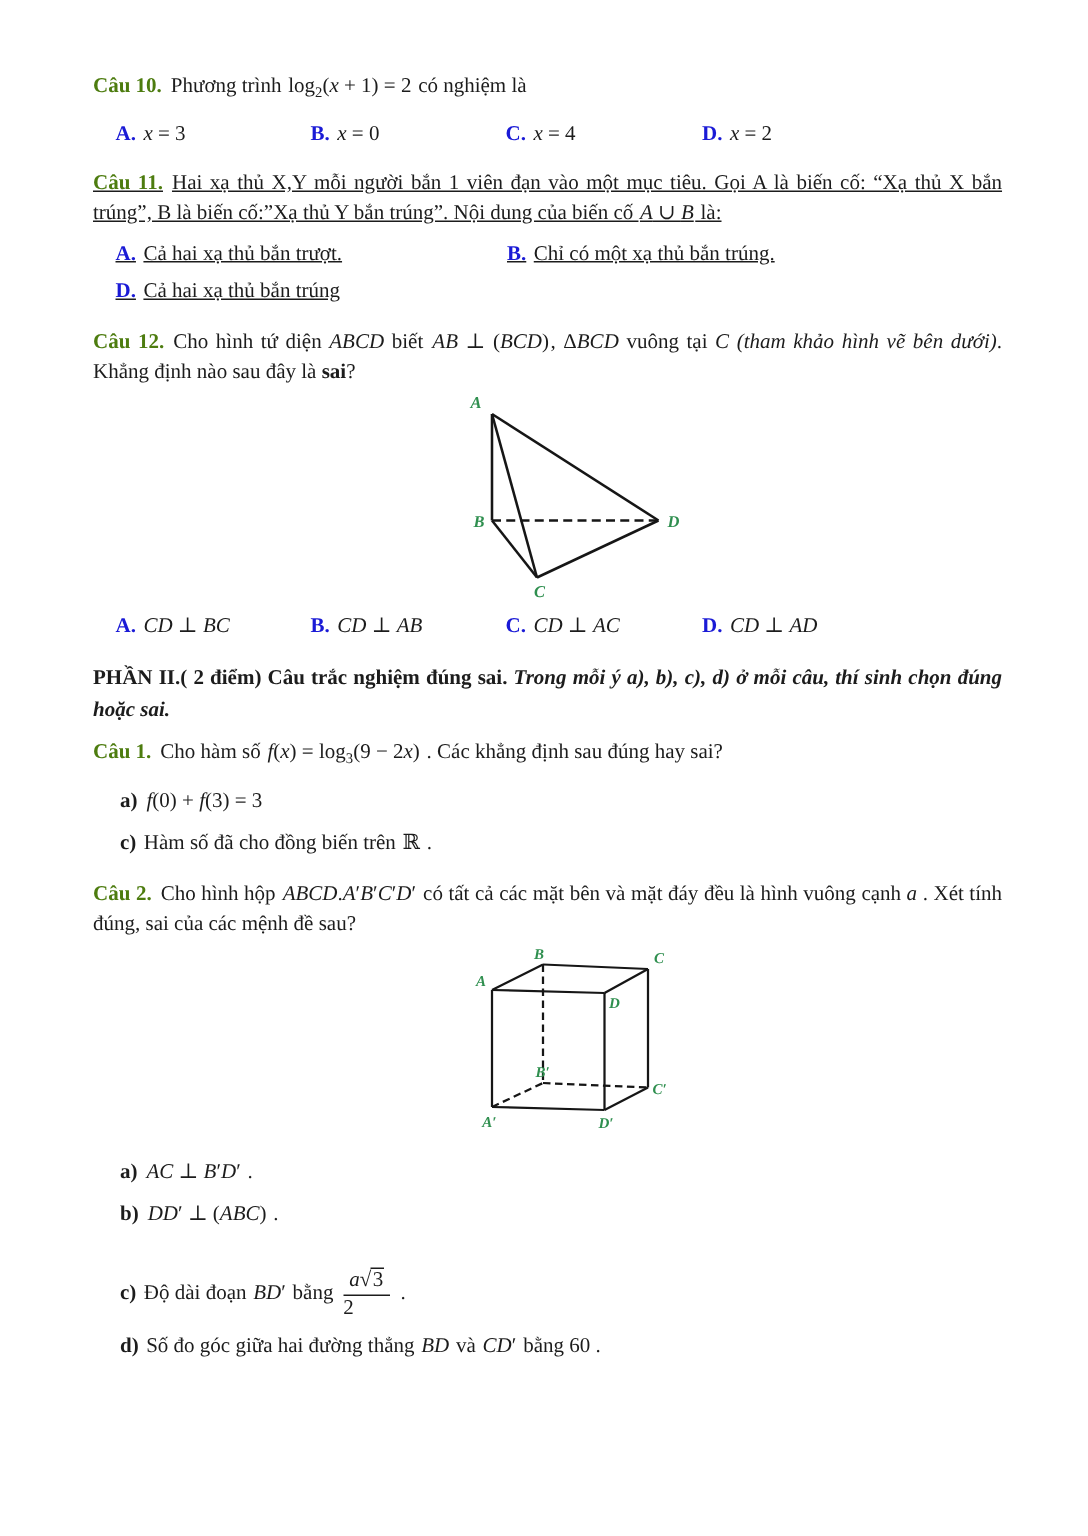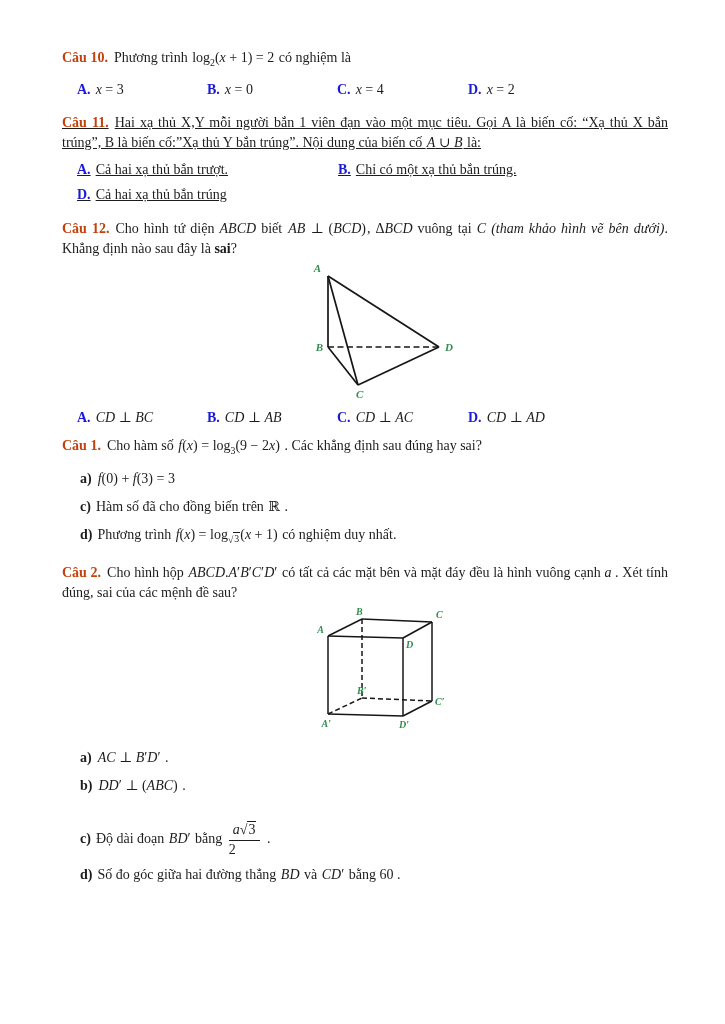--- a/index.html
+++ b/index.html
@@ -5,21 +5,21 @@
   * { margin:0; padding:0; box-sizing:border-box; }
   html,body { background:#ffffff; }
   body {
     width:725px; height:1024px;
     font-family:"Liberation Serif","DejaVu Serif",serif;
     font-size:14px; color:#1c1c1c;
   }
   .page { width:725px; height:1024px; padding:48px 57px 0 62px; overflow:hidden; background:#fff; }
 
   .qtext { line-height:20px; text-align:justify; }
-  .qnum  { color:#c2410c; font-weight:700; margin-right:6px; }
+  .qnum  { color:#4d7c0f; font-weight:700; margin-right:6px; }
   .p2head { line-height:21px; text-align:justify; margin-top:14px; }
   .p2head .bmain { font-weight:700; }
   .p2head .bital { font-weight:700; font-style:italic; }
 
   .opts { padding-left:15px; margin-top:7px; }
   .opts4 { display:grid; grid-template-columns:130px 130px 131px auto; }
   .opts2 { display:grid; grid-template-columns:261px auto; row-gap:5px; }
   .opt   { line-height:20px; white-space:nowrap; }
   .olet  { color:#1a1ad6; font-weight:700; margin-right:5px; }
 
@@ -93,26 +93,26 @@
     </svg>
 
     <div class="opts opts4" style="margin-top:5px;">
       <span class="opt"><span class="olet">A.</span><span><i>CD</i> ⊥ <i>BC</i></span></span>
       <span class="opt"><span class="olet">B.</span><span><i>CD</i> ⊥ <i>AB</i></span></span>
       <span class="opt"><span class="olet">C.</span><span><i>CD</i> ⊥ <i>AC</i></span></span>
       <span class="opt"><span class="olet">D.</span><span><i>CD</i> ⊥ <i>AD</i></span></span>
     </div>
   </section>
 
+  <p class="p2head"><span class="bmain">PHẦN II.( 2 điểm)  Câu trắc nghiệm đúng sai.</span> <span class="bital">Trong mỗi ý a), b), c), d) ở mỗi câu, thí sinh chọn đúng hoặc sai.</span></p>
 
   <section class="qblock-p2q1">
     <p class="qtext"><span class="qnum">Câu 1.</span><span>Cho hàm số <span class="m"><i>f</i>(<i>x</i>) = log<sub>3</sub>(9 − 2<i>x</i>)</span> . Các khẳng định sau đúng hay sai?</span></p>
     <div class="item"><span class="ilet">a)</span><span><span class="m"><i>f</i>(0) + <i>f</i>(3) = 3</span></span></div>
     <div class="item"><span class="ilet">c)</span><span>Hàm số đã cho đồng biến trên <span class="m">ℝ</span> .</span></div>
-    <div class="item"><span class="ilet">d)</span><span>Phương trình <span class="m"><i>f</i>(<i>x</i>) = log<sub><span class="sqrt">√<span class="rad">3</span></span></sub>(<i>x</i> + 1)</span> có nghiệm duy nhất.</span></div>
   </section>
 
   <section class="qblock-p2q2">
     <p class="qtext"><span class="qnum">Câu 2.</span><span>Cho hình hộp <span class="m"><i>ABCD</i>.<i>A</i>′<i>B</i>′<i>C</i>′<i>D</i>′</span> có tất cả các mặt bên và mặt đáy đều là hình vuông cạnh <i>a</i> . Xét tính đúng, sai của các mệnh đề sau?</span></p>
 
     <svg class="fig fig-cube" width="180" height="130" viewBox="0 0 180 130">
       <g stroke="#161616" stroke-width="1.5" fill="none">
         <line x1="28" y1="30" x2="62" y2="13"></line>
         <line x1="62" y1="13" x2="132" y2="16"></line>
         <line x1="132" y1="16" x2="103" y2="32"></line>

